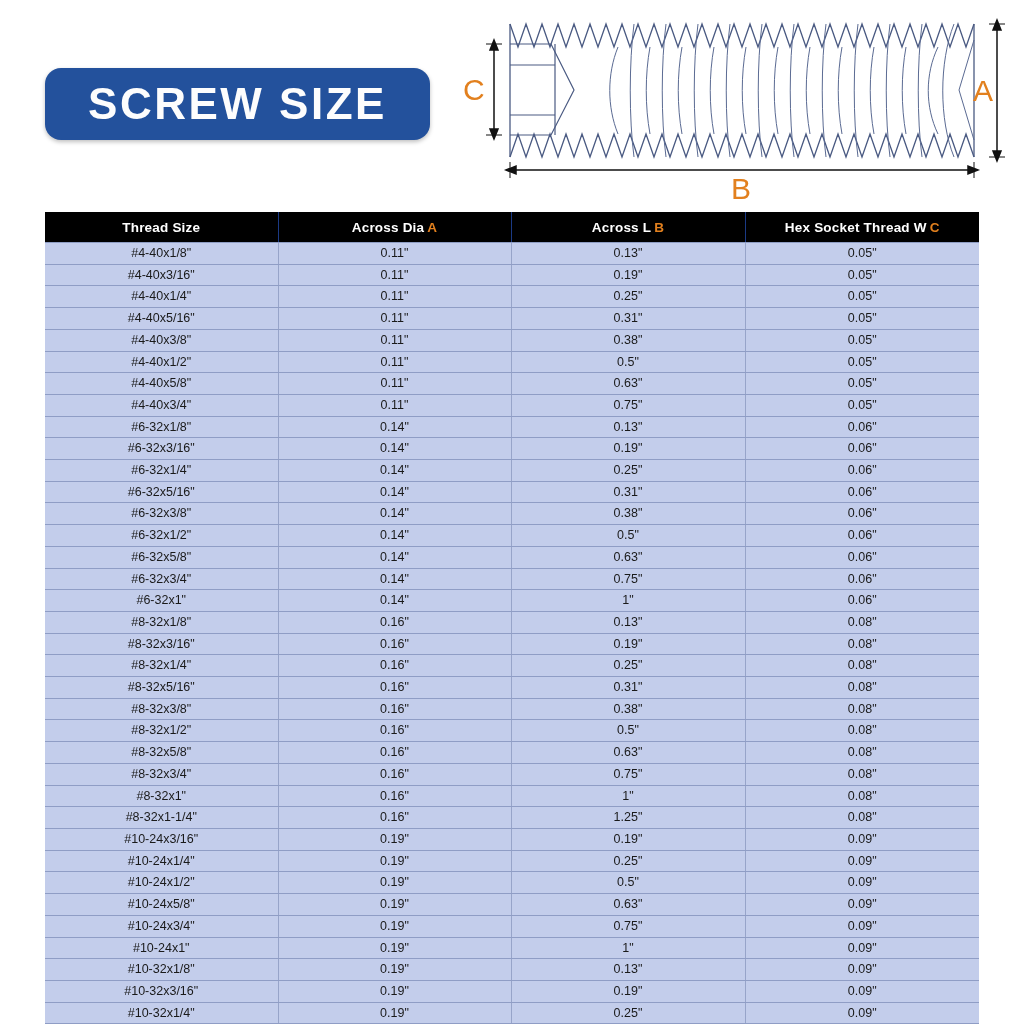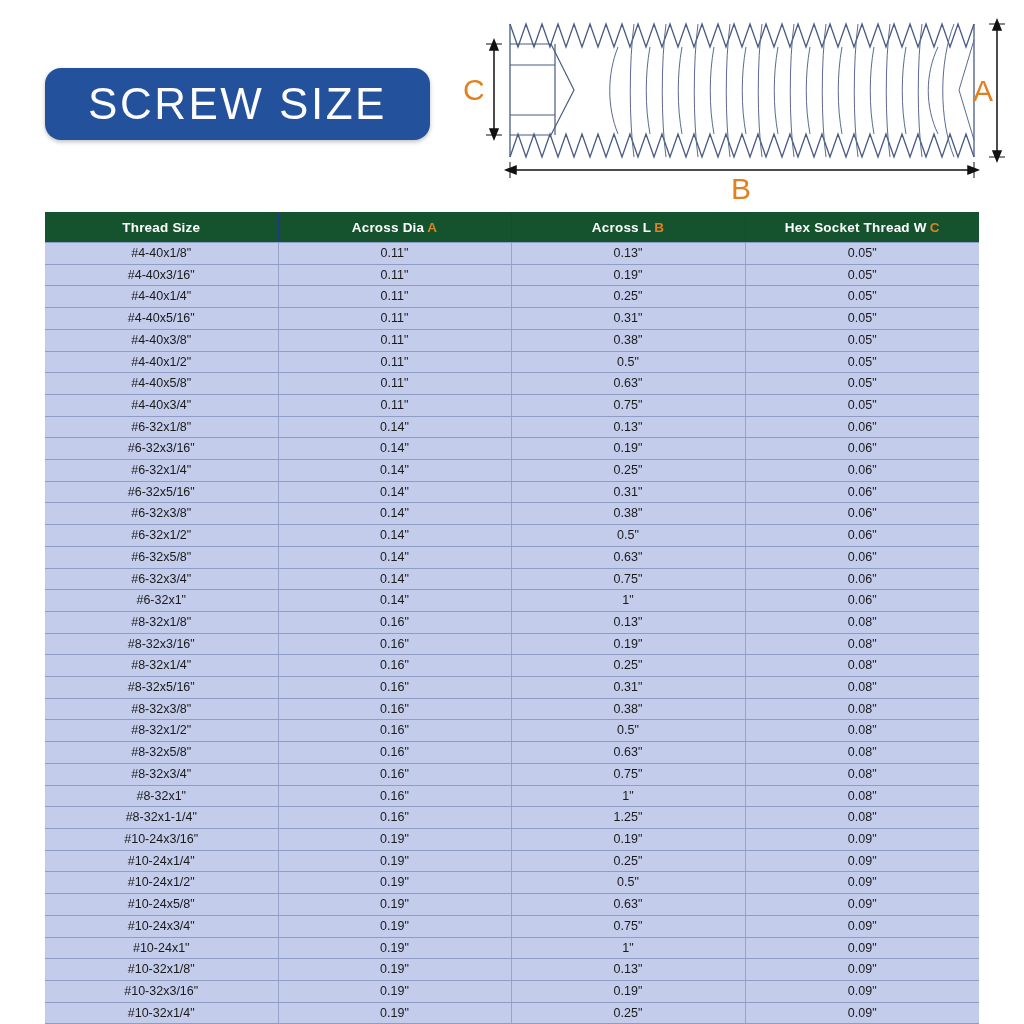--- a/index.html
+++ b/index.html
@@ -15,21 +15,21 @@
     position:absolute;left:45px;top:68px;
     width:385px;height:72px;
     background:#23519c;
     border-radius:16px;
     display:flex;align-items:center;justify-content:center;
     box-shadow:0 2px 4px rgba(0,0,0,.25);
   }
   #title-badge .txt{
     color:#fdfdfd;
     font-size:44px;
-    font-weight:400;
+    font-weight:700;
     letter-spacing:2.5px;
     line-height:1;
     font-family:"Liberation Sans","DejaVu Sans",sans-serif;
   }
   
   #diagram{
     position:absolute;left:455px;top:2px;
     width:565px;height:200px;
   }
   #diagram svg{display:block;}
@@ -44,21 +44,21 @@
     width:934px;
     border-collapse:collapse;
     table-layout:fixed;
   }
   #screw-table colgroup col:nth-child(1){width:233px;}
   #screw-table colgroup col:nth-child(2){width:233px;}
   #screw-table colgroup col:nth-child(3){width:234px;}
   #screw-table colgroup col:nth-child(4){width:234px;}
 
   #screw-table thead th{
-    background:#14532d;
+    background:#000000;
     color:#ffffff;
     font-size:13.5px;
     font-weight:bold;
     height:30px;
     text-align:center;
     vertical-align:middle;
     border-right:1px solid #1b3a85;
     border-bottom:1px solid #8e9dc4;
     letter-spacing:.2px;
     padding:0;

